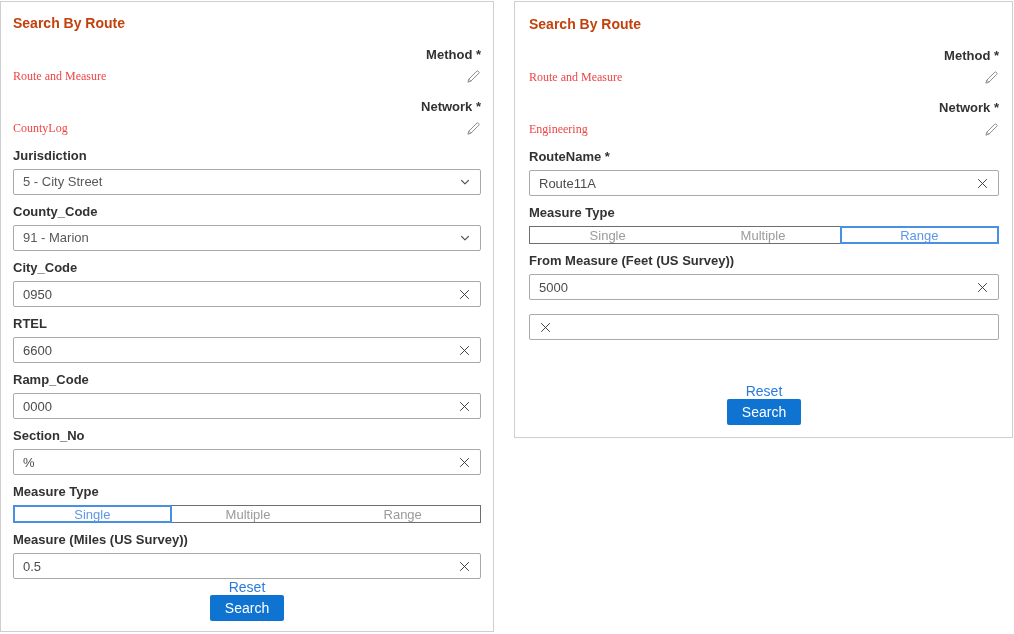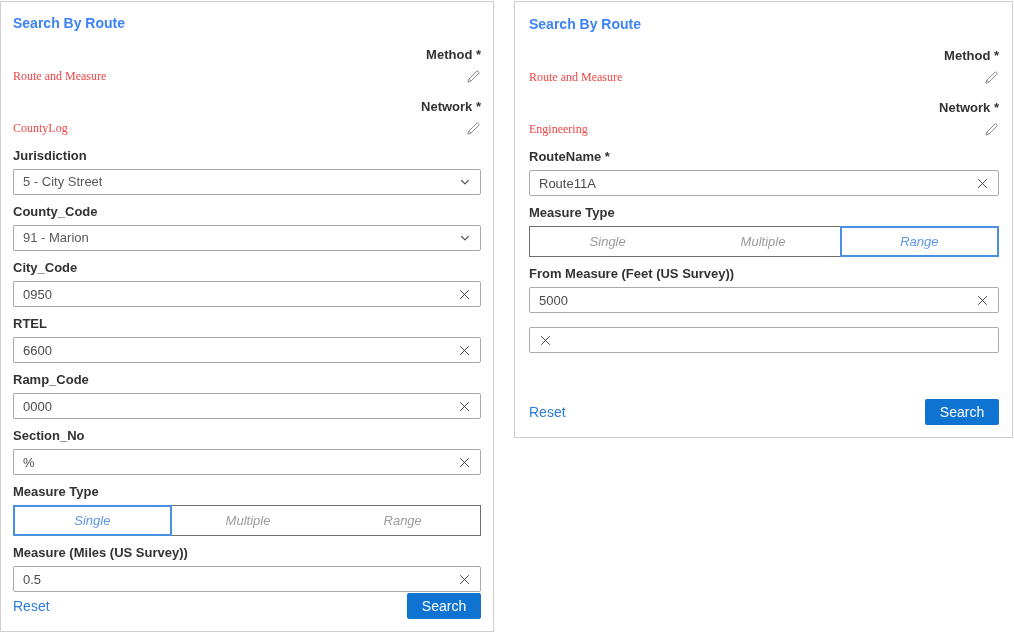--- a/index.html
+++ b/index.html
@@ -19,21 +19,21 @@
     display: flex;
     flex-direction: column;
     padding: 13px 12px 12px 12px;
   }
   .panel.left  { left: 0px;   top: 1px; width: 494px; height: 631px; }
   .panel.right { left: 514px; top: 1px; width: 499px; height: 437px; padding: 14px 13px 12px 14px; }
 
   .panel-title {
     font-size: 14px;
     font-weight: 700;
-    color: #3b82f6;
+    color: #c2410c;
     line-height: 17px;
     margin: 0;
   }
 
   .static-field { margin-top: 15px; text-align: right; }
   .field-label {
     font-size: 13px;
     font-weight: 700;
     color: #323232;
     line-height: 16px;
@@ -92,24 +92,23 @@
     font-size: 13px;
     color: #4c4c4c;
     padding: 0;
     margin-right: 8px;
   }
 
   .segmented {
     margin-top: 5px;
     display: flex;
     align-items: stretch;
-    height: 31px;
+    height: 18px;
     border: 1px solid #6e6e6e;
     background: #b91c1c;
-    font-style: italic;
   }
   .segment {
     flex: 1 1 0;
     display: flex;
     align-items: center;
     justify-content: center;
     font-size: 13px;
     color: #9b9b9b;
     cursor: pointer;
     background: #ffffff;
@@ -120,20 +119,21 @@
     margin: -1px;
     z-index: 1;
   }
 
   .spacer { flex: 1 1 auto; }
 
   .footer {
     display: flex;
     justify-content: space-between;
     align-items: center;
+    flex-direction: column;
   }
   .reset-link {
     font-size: 14px;
     color: #2b7bd9;
     cursor: pointer;
     text-decoration: none;
   }
   .search-btn {
     background: #0f73d2;
     color: #ffffff;

